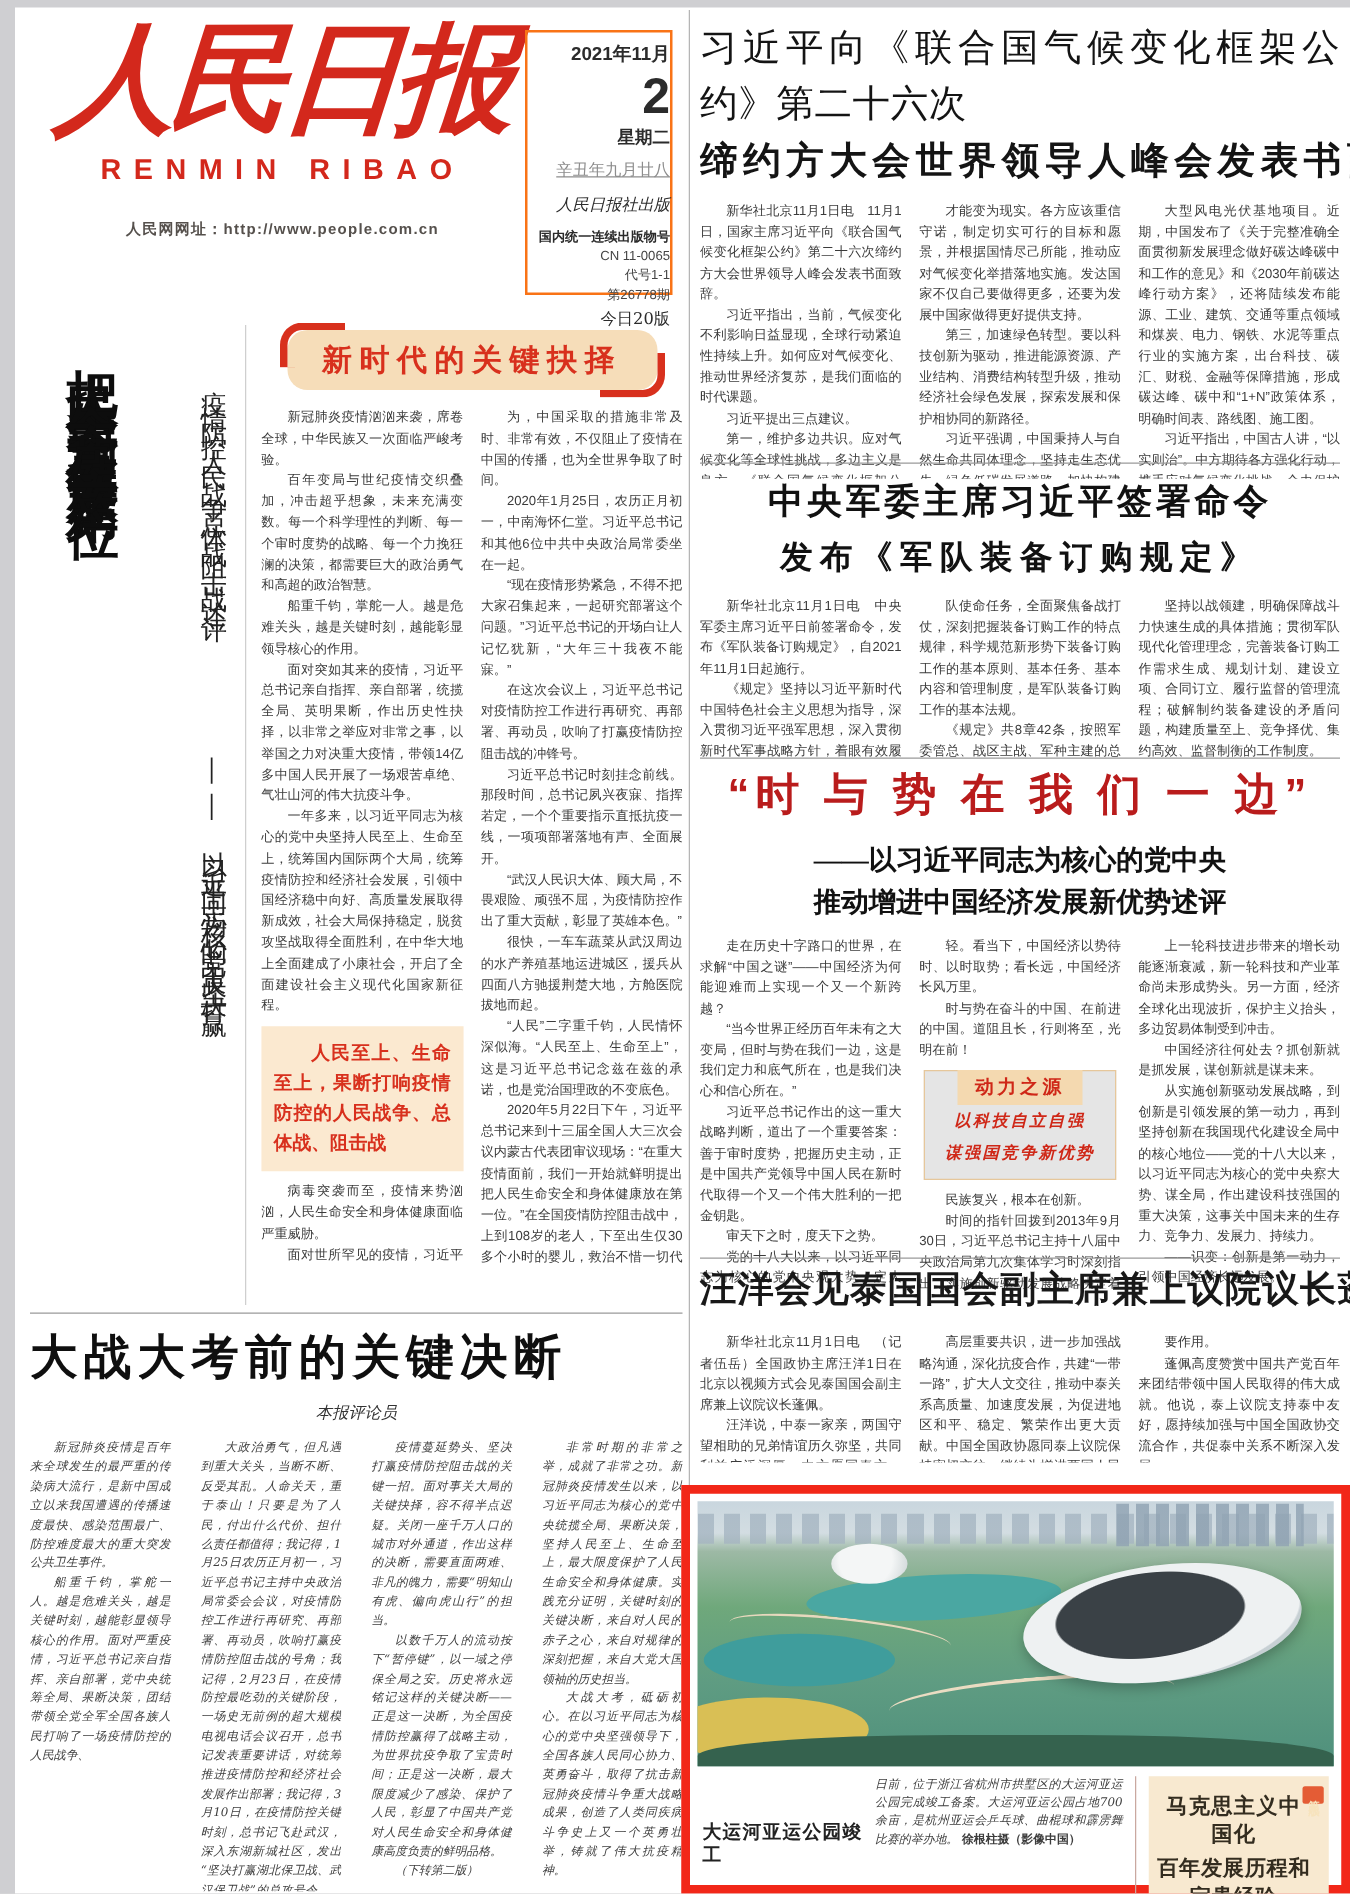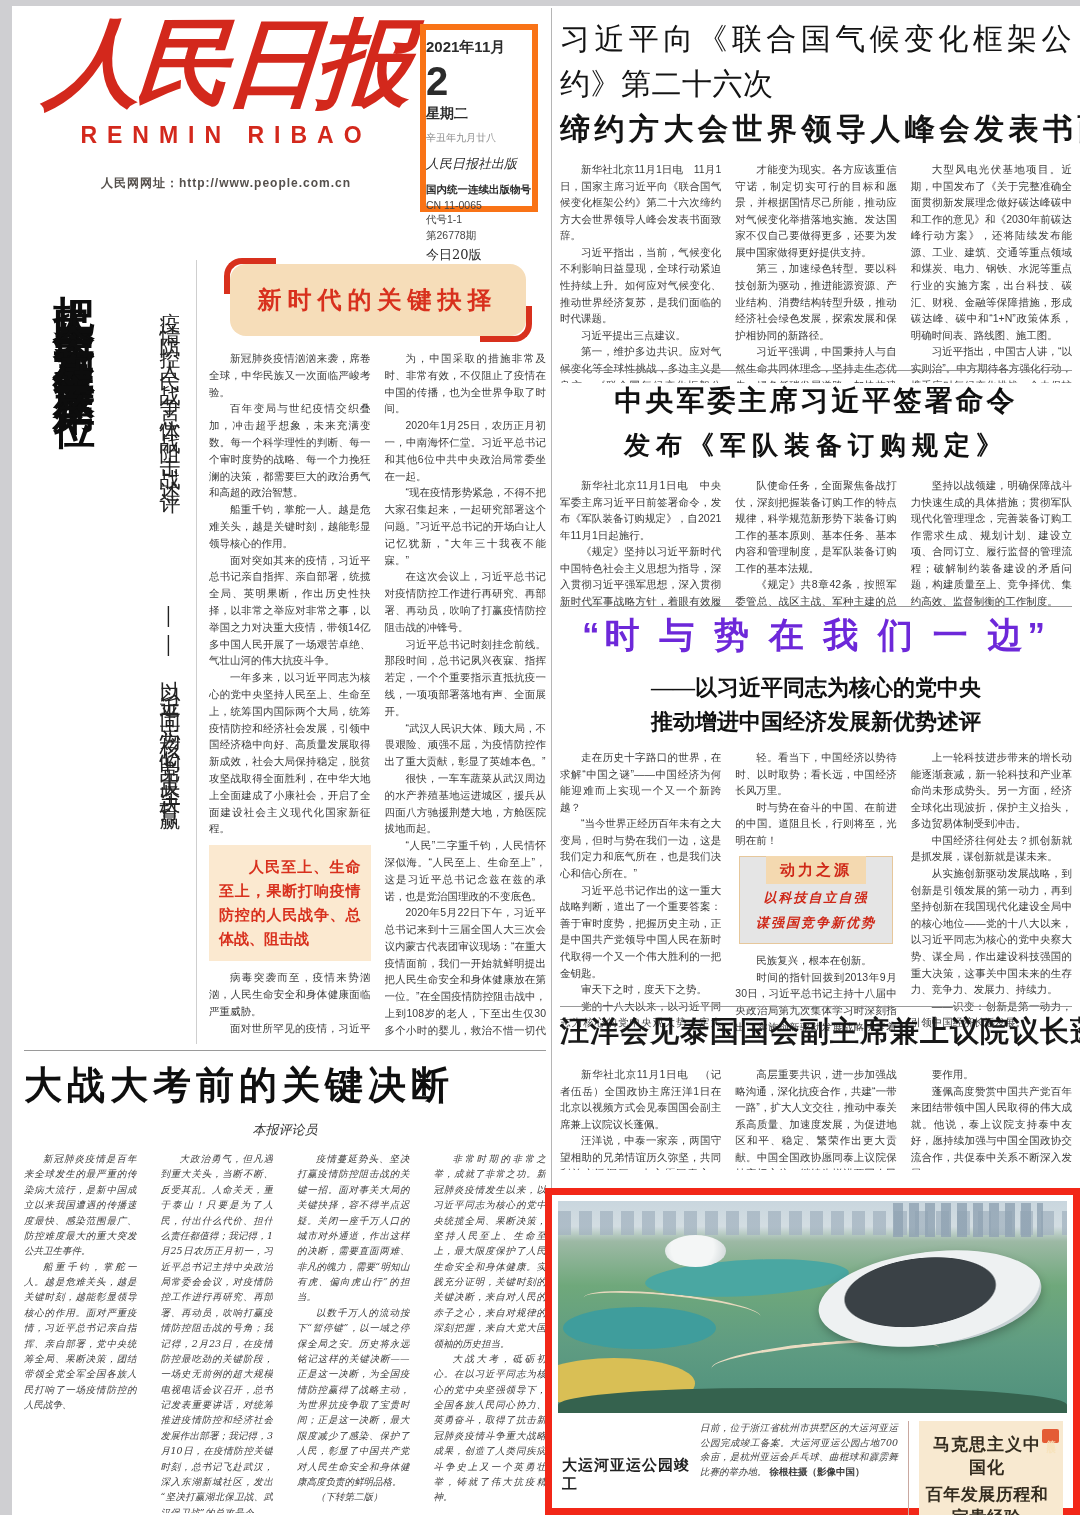--- a/index.html
+++ b/index.html
@@ -8,26 +8,26 @@
   .paper{position:absolute;left:12px;top:6px;right:0;bottom:0;background:#ffffff;}
 
   
   .masthead{position:absolute;left:30px;top:10px;width:392px;height:232px;text-align:center;}
   .mast-title{font-family:"DejaVu Serif","Liberation Serif",serif;font-weight:bold;font-style:italic;
       font-size:96px;line-height:1.1;color:#d3281c;letter-spacing:-6px;transform:skewX(-4deg);white-space:nowrap;}
   .mast-latin{margin-top:6px;color:#d3281c;font-weight:bold;font-size:23px;letter-spacing:10px;}
   .mast-url{margin-top:26px;color:#55504c;font-weight:bold;font-size:12px;letter-spacing:1px;text-align:center;}
 
   
-  .datebox{position:absolute;left:420px;top:24px;width:118px;height:188px;border:6px solid #f97316;
-      text-align:left;padding-top:8px;box-sizing:border-box;}
+  .datebox{position:absolute;left:420px;top:24px;width:118px;height:212px;border:2px solid #f97316;
+      text-align:right;padding-top:8px;box-sizing:border-box;}
   .db-ym{font-weight:bold;font-size:15px;}
   .db-day{font-size:40px;font-weight:bold;line-height:1.1;margin-top:2px;}
   .db-week{font-weight:bold;font-size:14px;margin-top:2px;}
-  .db-lunar{font-size:10px;color:#8d8d8d;margin-top:8px;}
+  .db-lunar{font-size:13px;color:#8d8d8d;margin-top:8px;text-decoration:underline;}
   .db-pub{font-family:"DejaVu Serif",serif;font-style:italic;font-size:13px;margin-top:10px;}
   .db-issn-label{font-weight:bold;font-size:10.5px;margin-top:10px;}
   .db-small{font-size:10.5px;margin-top:2px;color:#444;}
   .db-pages{font-size:13px;margin-top:3px;font-family:"DejaVu Serif",serif;}
 
   .vrule{position:absolute;left:551px;top:8px;width:1px;height:1182px;background:#b5b5b5;}
   .hrule{position:absolute;height:1px;background:#9a9a9a;}
 
   
   .cols{display:flex;gap:14px;}
@@ -39,21 +39,21 @@
   .climate-h{font-size:30px;font-weight:400;color:#141414;line-height:1.5;text-align:justify;letter-spacing:.5px;}
   .climate-h2{font-size:30px;font-weight:900;color:#141414;line-height:1.5;letter-spacing:4.5px;white-space:nowrap;}
   .climate-cols{margin-top:10px;height:222px;}
 
   .military{position:absolute;left:560px;top:382px;width:512px;text-align:center;}
   .mil-h1{font-size:28px;font-weight:900;letter-spacing:3px;color:#111;}
   .mil-h2{font-size:26px;font-weight:900;letter-spacing:6px;color:#111;margin-top:8px;white-space:nowrap;}
   .mil-cols{margin-top:14px;height:132px;text-align:left;}
 
   .momentum{position:absolute;left:560px;top:612px;width:512px;}
-  .mom-quote{font-size:35px;font-weight:900;text-align:center;letter-spacing:5px;color:#6d28d9;white-space:nowrap;}
+  .mom-quote{font-size:35px;font-weight:900;text-align:center;letter-spacing:5px;color:#b91c1c;white-space:nowrap;}
   .mom-sub1{font-family:"Liberation Serif","DejaVu Serif",serif;font-weight:bold;font-size:22px;text-align:center;margin-top:14px;color:#111;}
   .mom-sub2{font-family:"Liberation Serif","DejaVu Serif",serif;font-weight:bold;font-size:22px;text-align:center;margin-top:4px;color:#111;}
   .mom-cols{margin-top:12px;height:282px;}
   .power-box{margin:8px 4px;border:1px solid #e6c79b;background:#e5e5e5;text-align:center;
       padding:6px 4px 10px;position:relative;}
   .power-title{display:inline-block;background:#f4d9b0;color:#cf2717;font-weight:900;font-size:15px;
       letter-spacing:3px;padding:2px 14px;margin-top:-14px;}
   .power-line{font-family:"DejaVu Serif",serif;font-style:italic;font-weight:bold;color:#cf2717;
       font-size:13px;margin-top:4px;letter-spacing:2px;}
 
@@ -64,21 +64,21 @@
 
   
   .epidemic{position:absolute;left:24px;top:260px;width:522px;height:784px;display:flex;}
   .v-title{writing-mode:vertical-rl;font-size:42px;font-weight:900;color:#0d0d0d;
       letter-spacing:7px;line-height:1.05;padding-top:2px;width:72px;}
   .v-subs{writing-mode:vertical-rl;width:96px;display:flex;}
   .v-sub1{font-size:21px;color:#222;letter-spacing:12px;padding-top:36px;line-height:2.1;}
   .v-sub2{font-size:21px;color:#222;letter-spacing:8px;padding-top:118px;line-height:2.1;}
   .epi-body{flex:1;border-left:1px solid #cfcfcf;padding-left:12px;margin-left:4px;}
   .banner{width:296px;margin:4px auto 14px;background:#f6ddb9;border-radius:16px;text-align:center;
-      padding:20px 0;position:relative;}
+      padding:8px 0;position:relative;}
   .banner-text{color:#d8301d;font-weight:900;font-size:24px;letter-spacing:6px;}
   .banner::before{content:"";position:absolute;left:-6px;top:-6px;width:46px;height:30px;
       border-left:6px solid #d8301d;border-top:6px solid #d8301d;border-top-left-radius:18px;}
   .banner::after{content:"";position:absolute;right:-6px;bottom:-6px;width:46px;height:30px;
       border-right:6px solid #d8301d;border-bottom:6px solid #d8301d;border-bottom-right-radius:18px;}
   .epi-cols{display:flex;gap:14px;height:688px;overflow:hidden;}
   .epi-col{flex:1;overflow:hidden;font-size:10.5px;line-height:1.6;color:#3b3b3b;text-align:justify;}
   .highlight{background:#fbe9d0;padding:10px 10px;margin:8px 0;color:#d8301d;font-weight:900;
       font-size:15px;line-height:1.6;text-indent:2em;}
 

